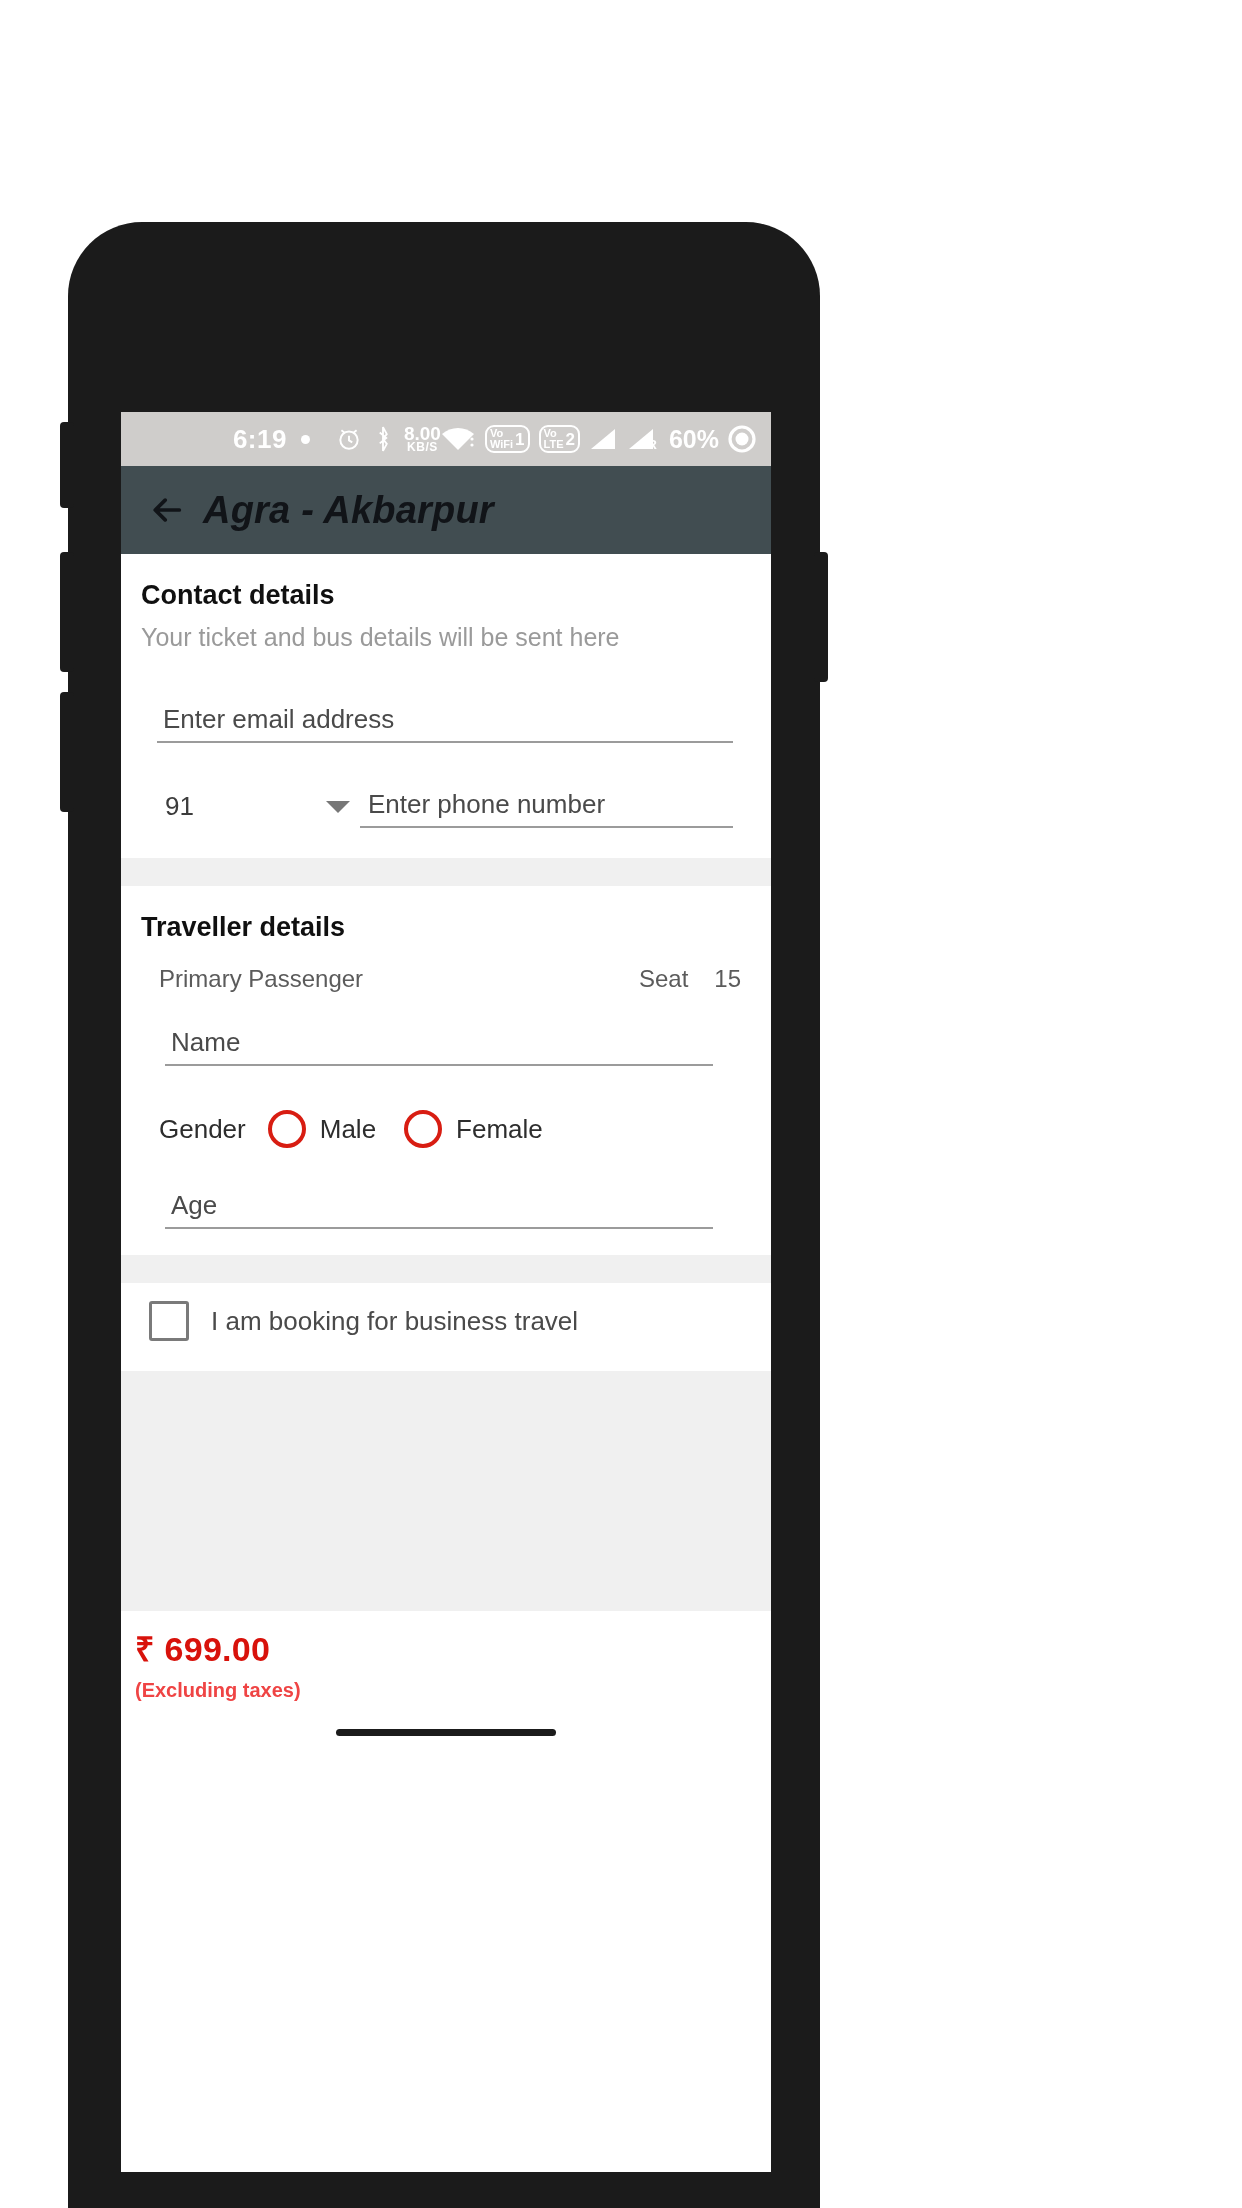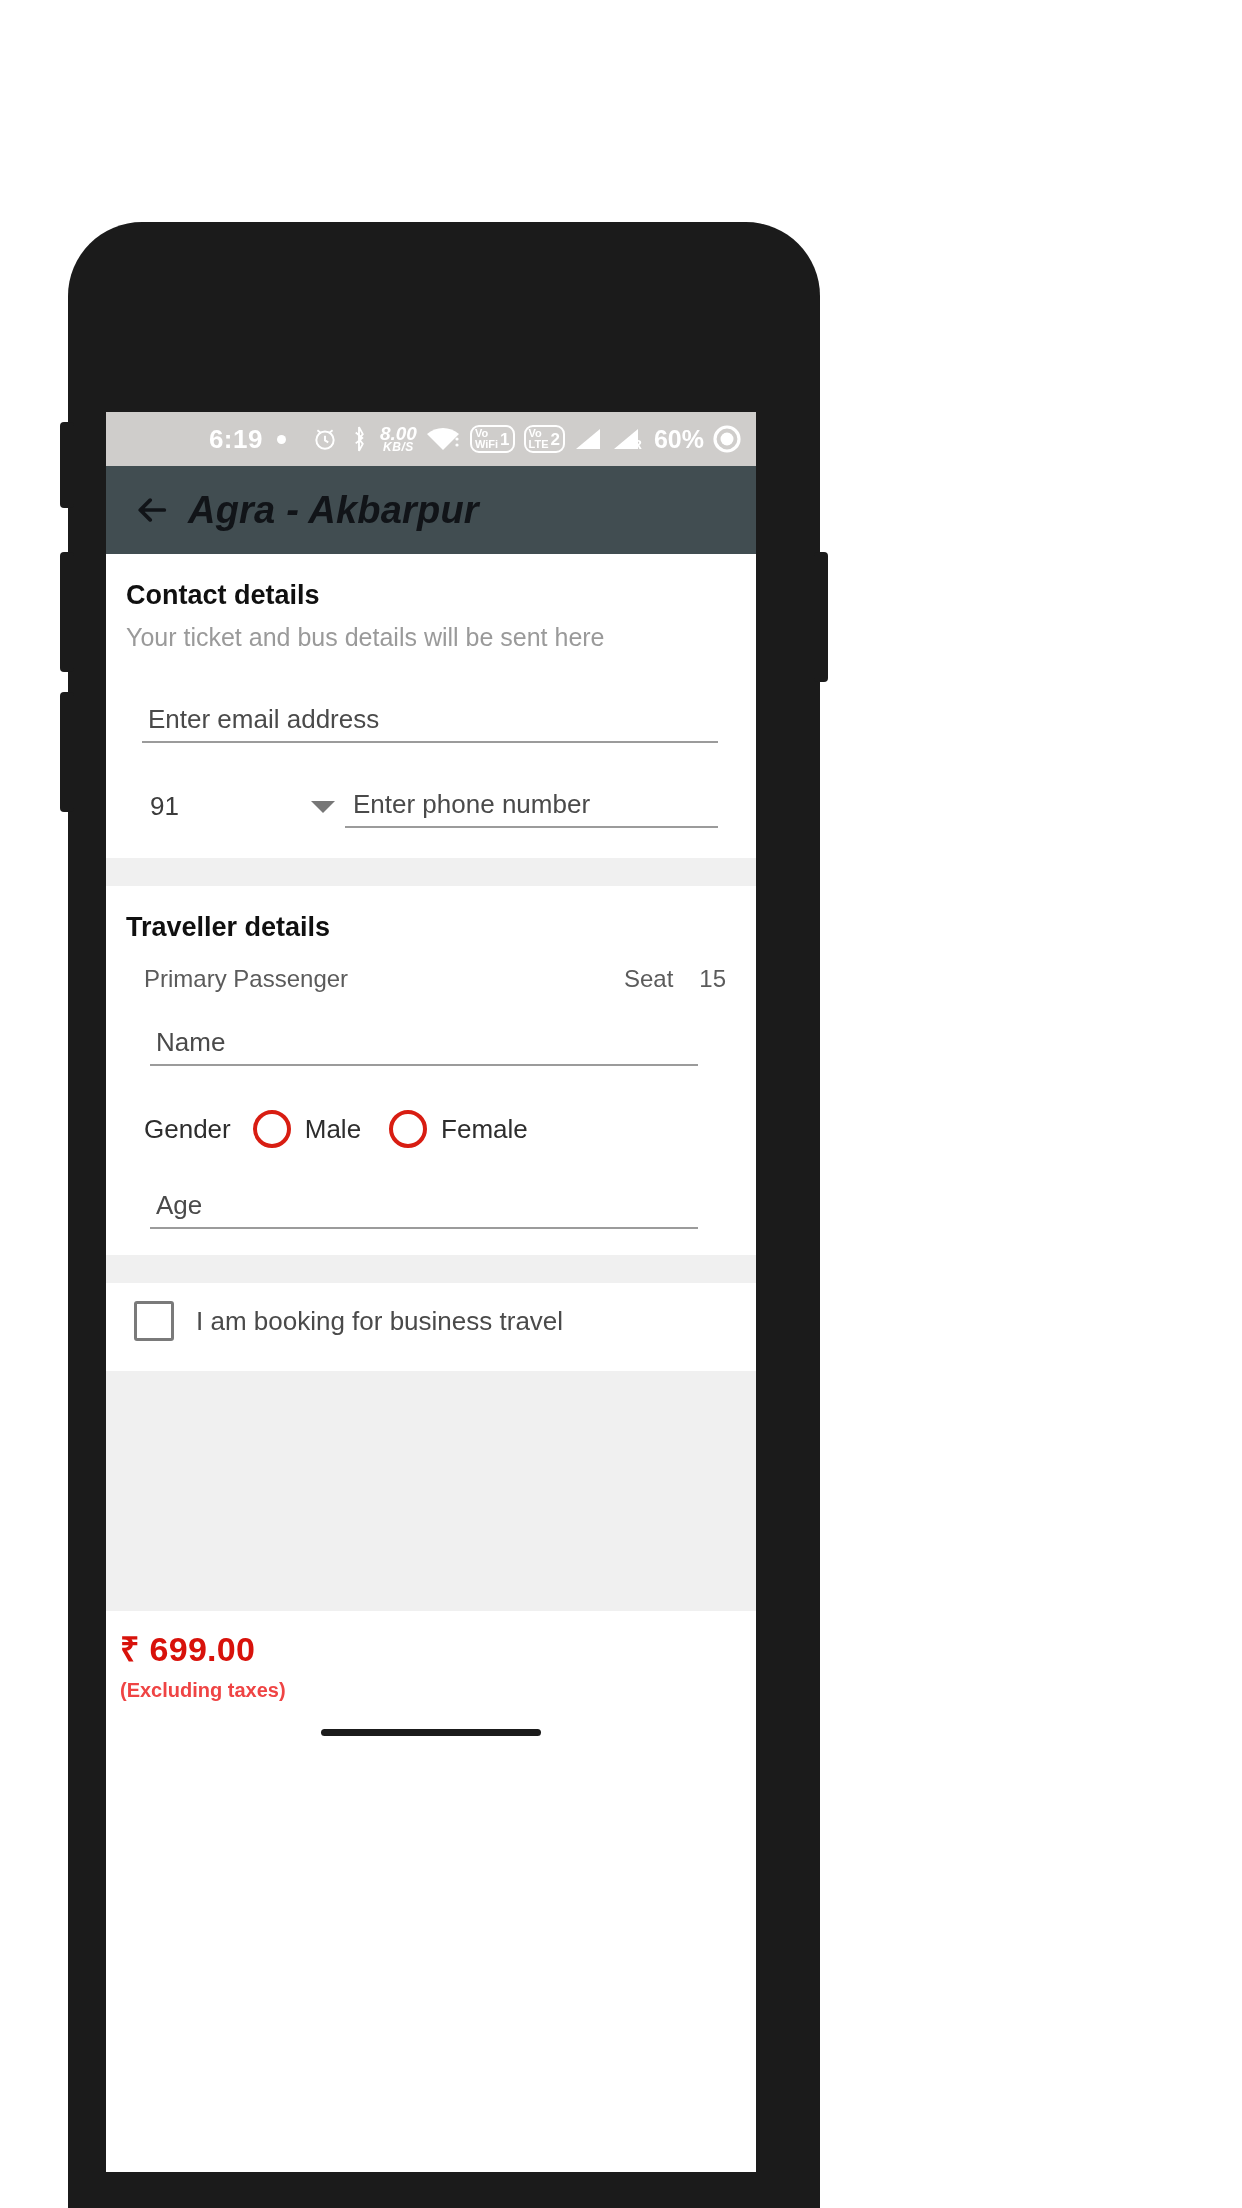--- a/index.html
+++ b/index.html
@@ -41,21 +41,21 @@
     top: 330px;
     width: 14px;
     height: 130px;
     background: #1b1b1b;
     border-radius: 4px;
   }
 
   
   #screen {
     position: absolute;
-    left: 106px;
+    left: 121px;
     top: 412px;
     width: 650px;
     height: 1760px;
     background: #ffffff;
     overflow: hidden;
   }
 
   
   #status-bar {
     height: 54px;
@@ -76,22 +76,20 @@
   .dot-sep {
     width: 9px; height: 9px; border-radius: 50%;
     background: #ffffff;
     margin-right: 26px;
   }
   .sb-icon { margin-right: 10px; display: flex; align-items: center; }
   .sb-net-rate {
     line-height: .92;
     text-align: center;
     font-weight: bold;
-    margin-right: 9px;
-    font-style: italic;
   }
   .sb-net-rate .v { font-size: 19px; display: block; }
   .sb-net-rate .u { font-size: 12px; display: block; letter-spacing: .5px; }
   .vo-badge {
     border: 2px solid #ffffff;
     border-radius: 9px;
     padding: 1px 3px;
     font-size: 11px;
     font-weight: bold;
     line-height: 1;

